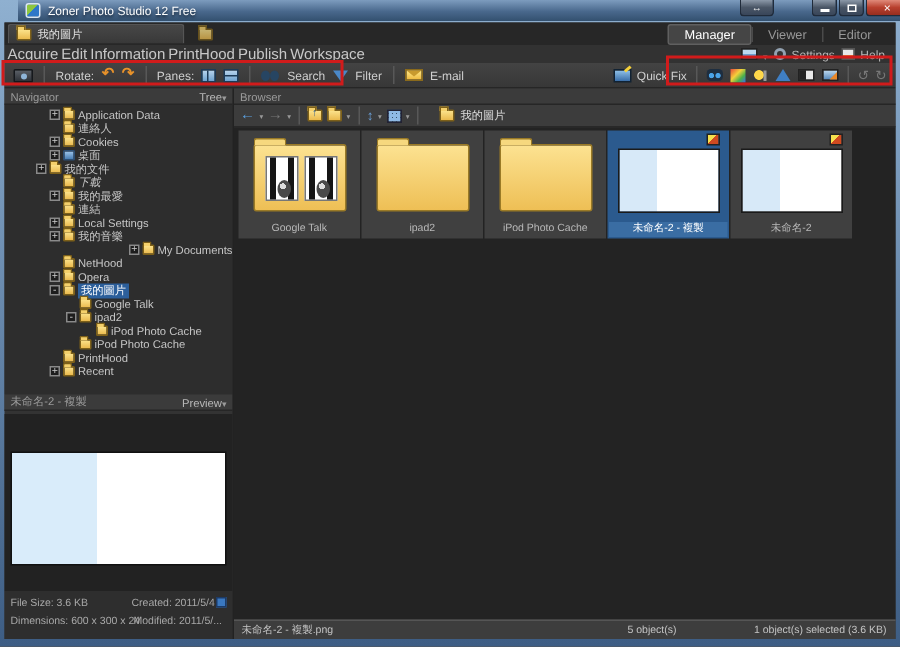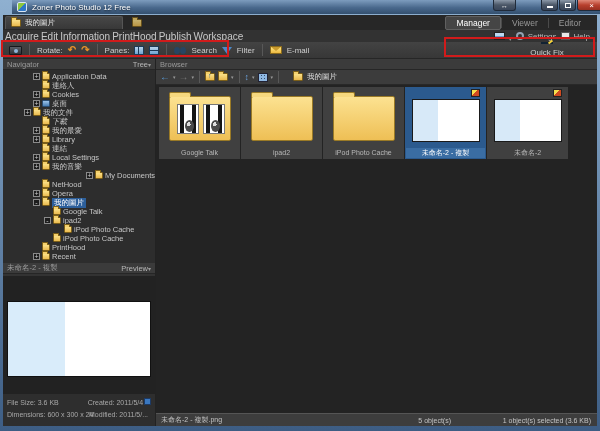--- a/index.html
+++ b/index.html
@@ -48,21 +48,21 @@
   .dd::after { content:"▾"; font-size:6px; color:#9a9a9a; }
   .gear-icon { width:8px; height:8px; border:2px solid #93a2b2; border-radius:50%; }
   .help-icon { width:9px; height:8px; border:1px solid #555; background:linear-gradient(#e8e8e8 0 60%,#e8883a 60%); }
   .menu-right .rlabel { font-size:8px; color:#b8b8b8; }
 
   
   .toolbar { position:absolute; left:0; top:27px; width:594px; height:17px;
              background:linear-gradient(#434343,#373737); border-bottom:1px solid #262626;
              display:flex; align-items:center; }
   .tb-left { display:flex; align-items:center; gap:5px; margin-left:6px; }
-  .tb-right { position:absolute; right:6px; top:0; height:16px; display:flex; align-items:center; gap:4px;flex-direction:column; }
+  .tb-right { position:absolute; right:6px; top:0; height:16px; display:flex; align-items:center; gap:4px; }
   .tb-sep { width:1px; height:12px; background:#585858; margin:0 2px; }
   .tb-label { font-size:8px; color:#cfcfcf; white-space:nowrap; }
   .icon-acquire { width:13px; height:9px; background:linear-gradient(#5a5f66,#2e3238); border:1px solid #15181c;
                   border-radius:1px; position:relative; }
   .icon-acquire::after { content:""; position:absolute; left:4px; top:2px; width:4px; height:4px; border-radius:50%; background:#8fb5d8; }
   .rot { color:#e8922a; font-size:10px; line-height:10px; font-weight:bold; }
   .icon-pane { width:10px; height:9px; border:1px solid #1c3a57; background:linear-gradient(#b8d4ec,#6fa3d0); position:relative; }
   .icon-pane.v::after { content:""; position:absolute; left:3px; top:0; bottom:0; width:1px; background:#1c3a57; }
   .icon-pane.h::after { content:""; position:absolute; left:0; right:0; top:3px; height:1px; background:#1c3a57; }
   .icon-binoculars { width:12px; height:7px; position:relative; }
@@ -325,25 +325,20 @@
           <span class="expand empty"></span>
           <span class="ticon ti-folder"></span>
           <span class="tlabel2">下載</span>
         </div>
         <div class="tree-row" style="padding-left: 30px;">
           <span class="expand">+</span>
           <span class="ticon ti-fav"></span>
           <span class="tlabel2">我的最愛</span>
         </div>
         <div class="tree-row" style="padding-left: 30px;">
-          <span class="expand">+</span>
-          <span class="ticon ti-folder"></span>
-          <span class="tlabel2">Library</span>
-        </div>
-        <div class="tree-row" style="padding-left: 30px;">
           <span class="expand empty"></span>
           <span class="ticon ti-link"></span>
           <span class="tlabel2">連結</span>
         </div>
         <div class="tree-row" style="padding-left: 30px;">
           <span class="expand">+</span>
           <span class="ticon ti-app"></span>
           <span class="tlabel2">Local Settings</span>
         </div>
         <div class="tree-row" style="padding-left: 30px;">

